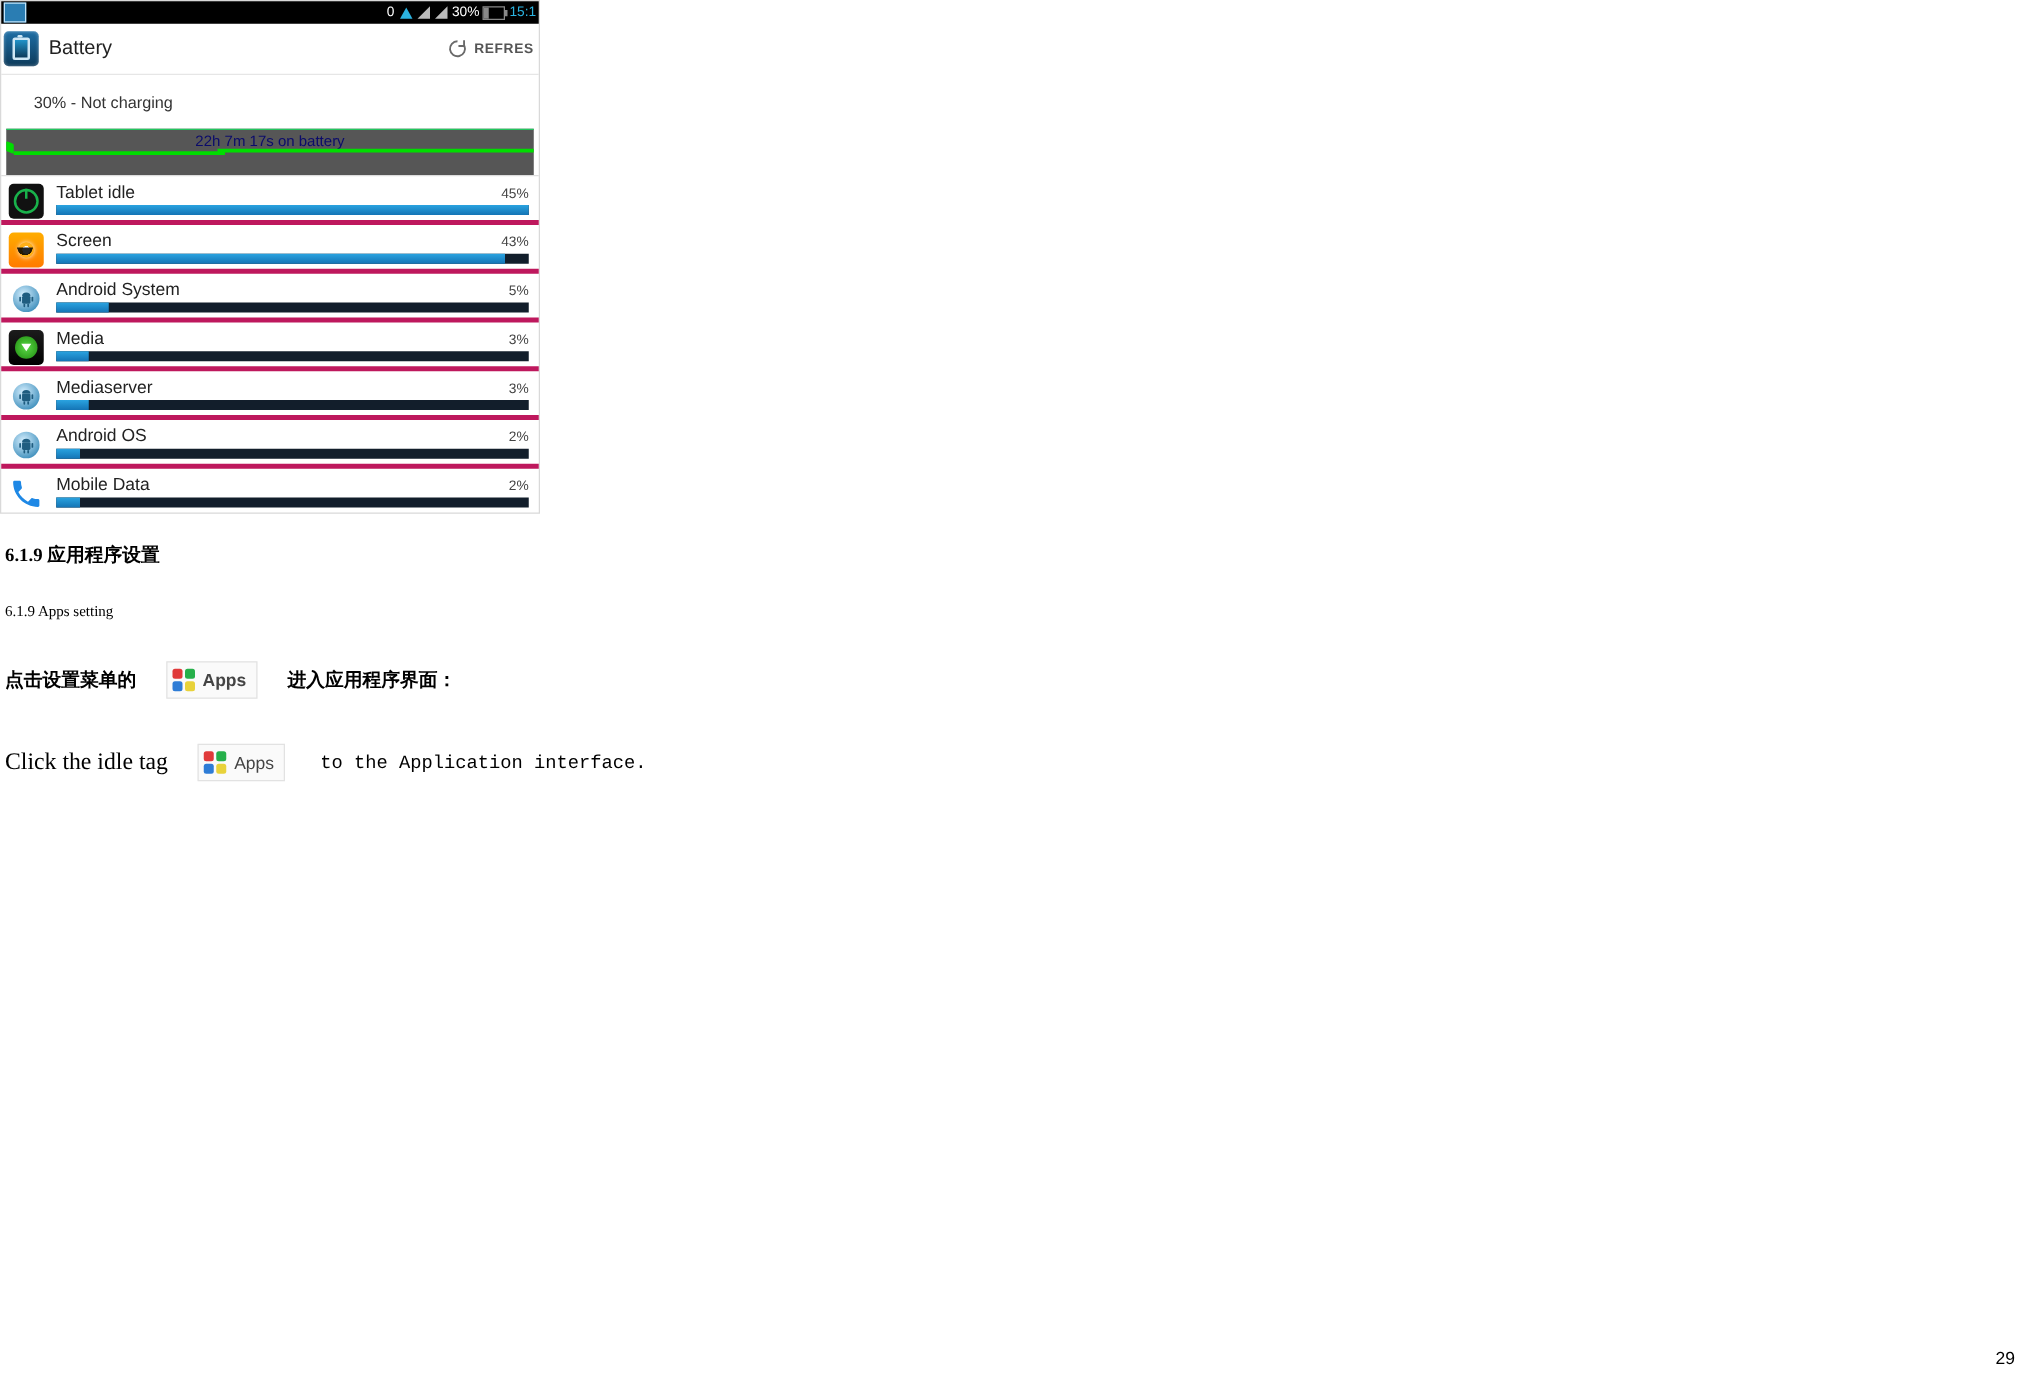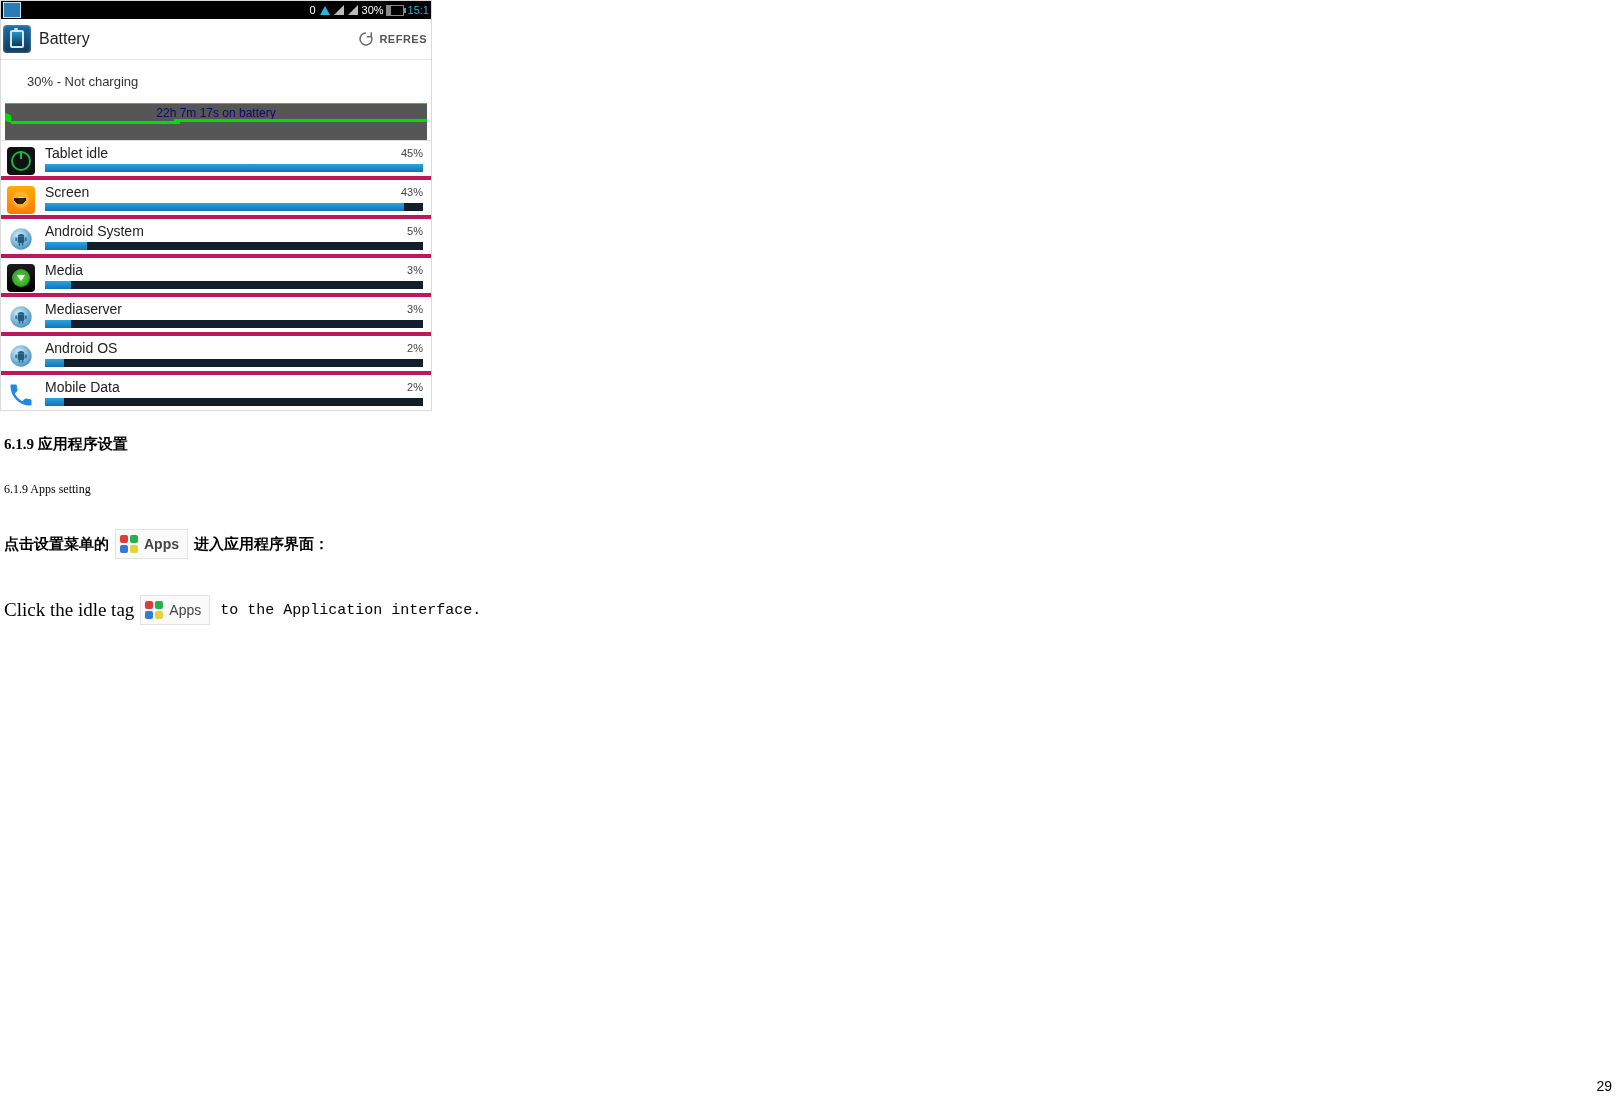--- a/index.html
+++ b/index.html
@@ -178,21 +178,21 @@
     margin-right: 10px;
     flex-shrink: 0;
     display: flex; align-items: center; justify-content: center;
   }
   .usage-row .txtcol {
     flex: 1;
     display: flex; flex-direction: column;
   }
   .usage-row .row-top {
     display: flex;
-    align-items: center;
+    align-items: flex-end;
   }
   .usage-row .row-top .name {
     flex: 1;
     font-size: 14px;
   }
   .usage-row .row-top .pct {
     font-size: 11px;
     color: #444;
   }
   .usage-row .bar-outer {
@@ -272,21 +272,21 @@
   .line-img-row.zh { font-family: "SimSun", serif; font-weight: bold; font-size: 15px; }
   .line-img-row.en { font-family: "Times New Roman", serif; font-size: 19px; }
 
   .apps-tag {
     display: inline-flex;
     align-items: center;
     border: 1px solid #e2e2e2;
     background: #fafafa;
     height: 28px;
     padding: 0 8px 0 2px;
-    margin: 0 6px;
+    margin: 0 24px;
   }
   .apps-tag .apps-icon {
     width: 22px; height: 22px;
     display: grid;
     grid-template-columns: 1fr 1fr;
     grid-template-rows: 1fr 1fr;
     gap: 2px;
     padding: 2px;
     box-sizing: border-box;
     margin-right: 4px;

